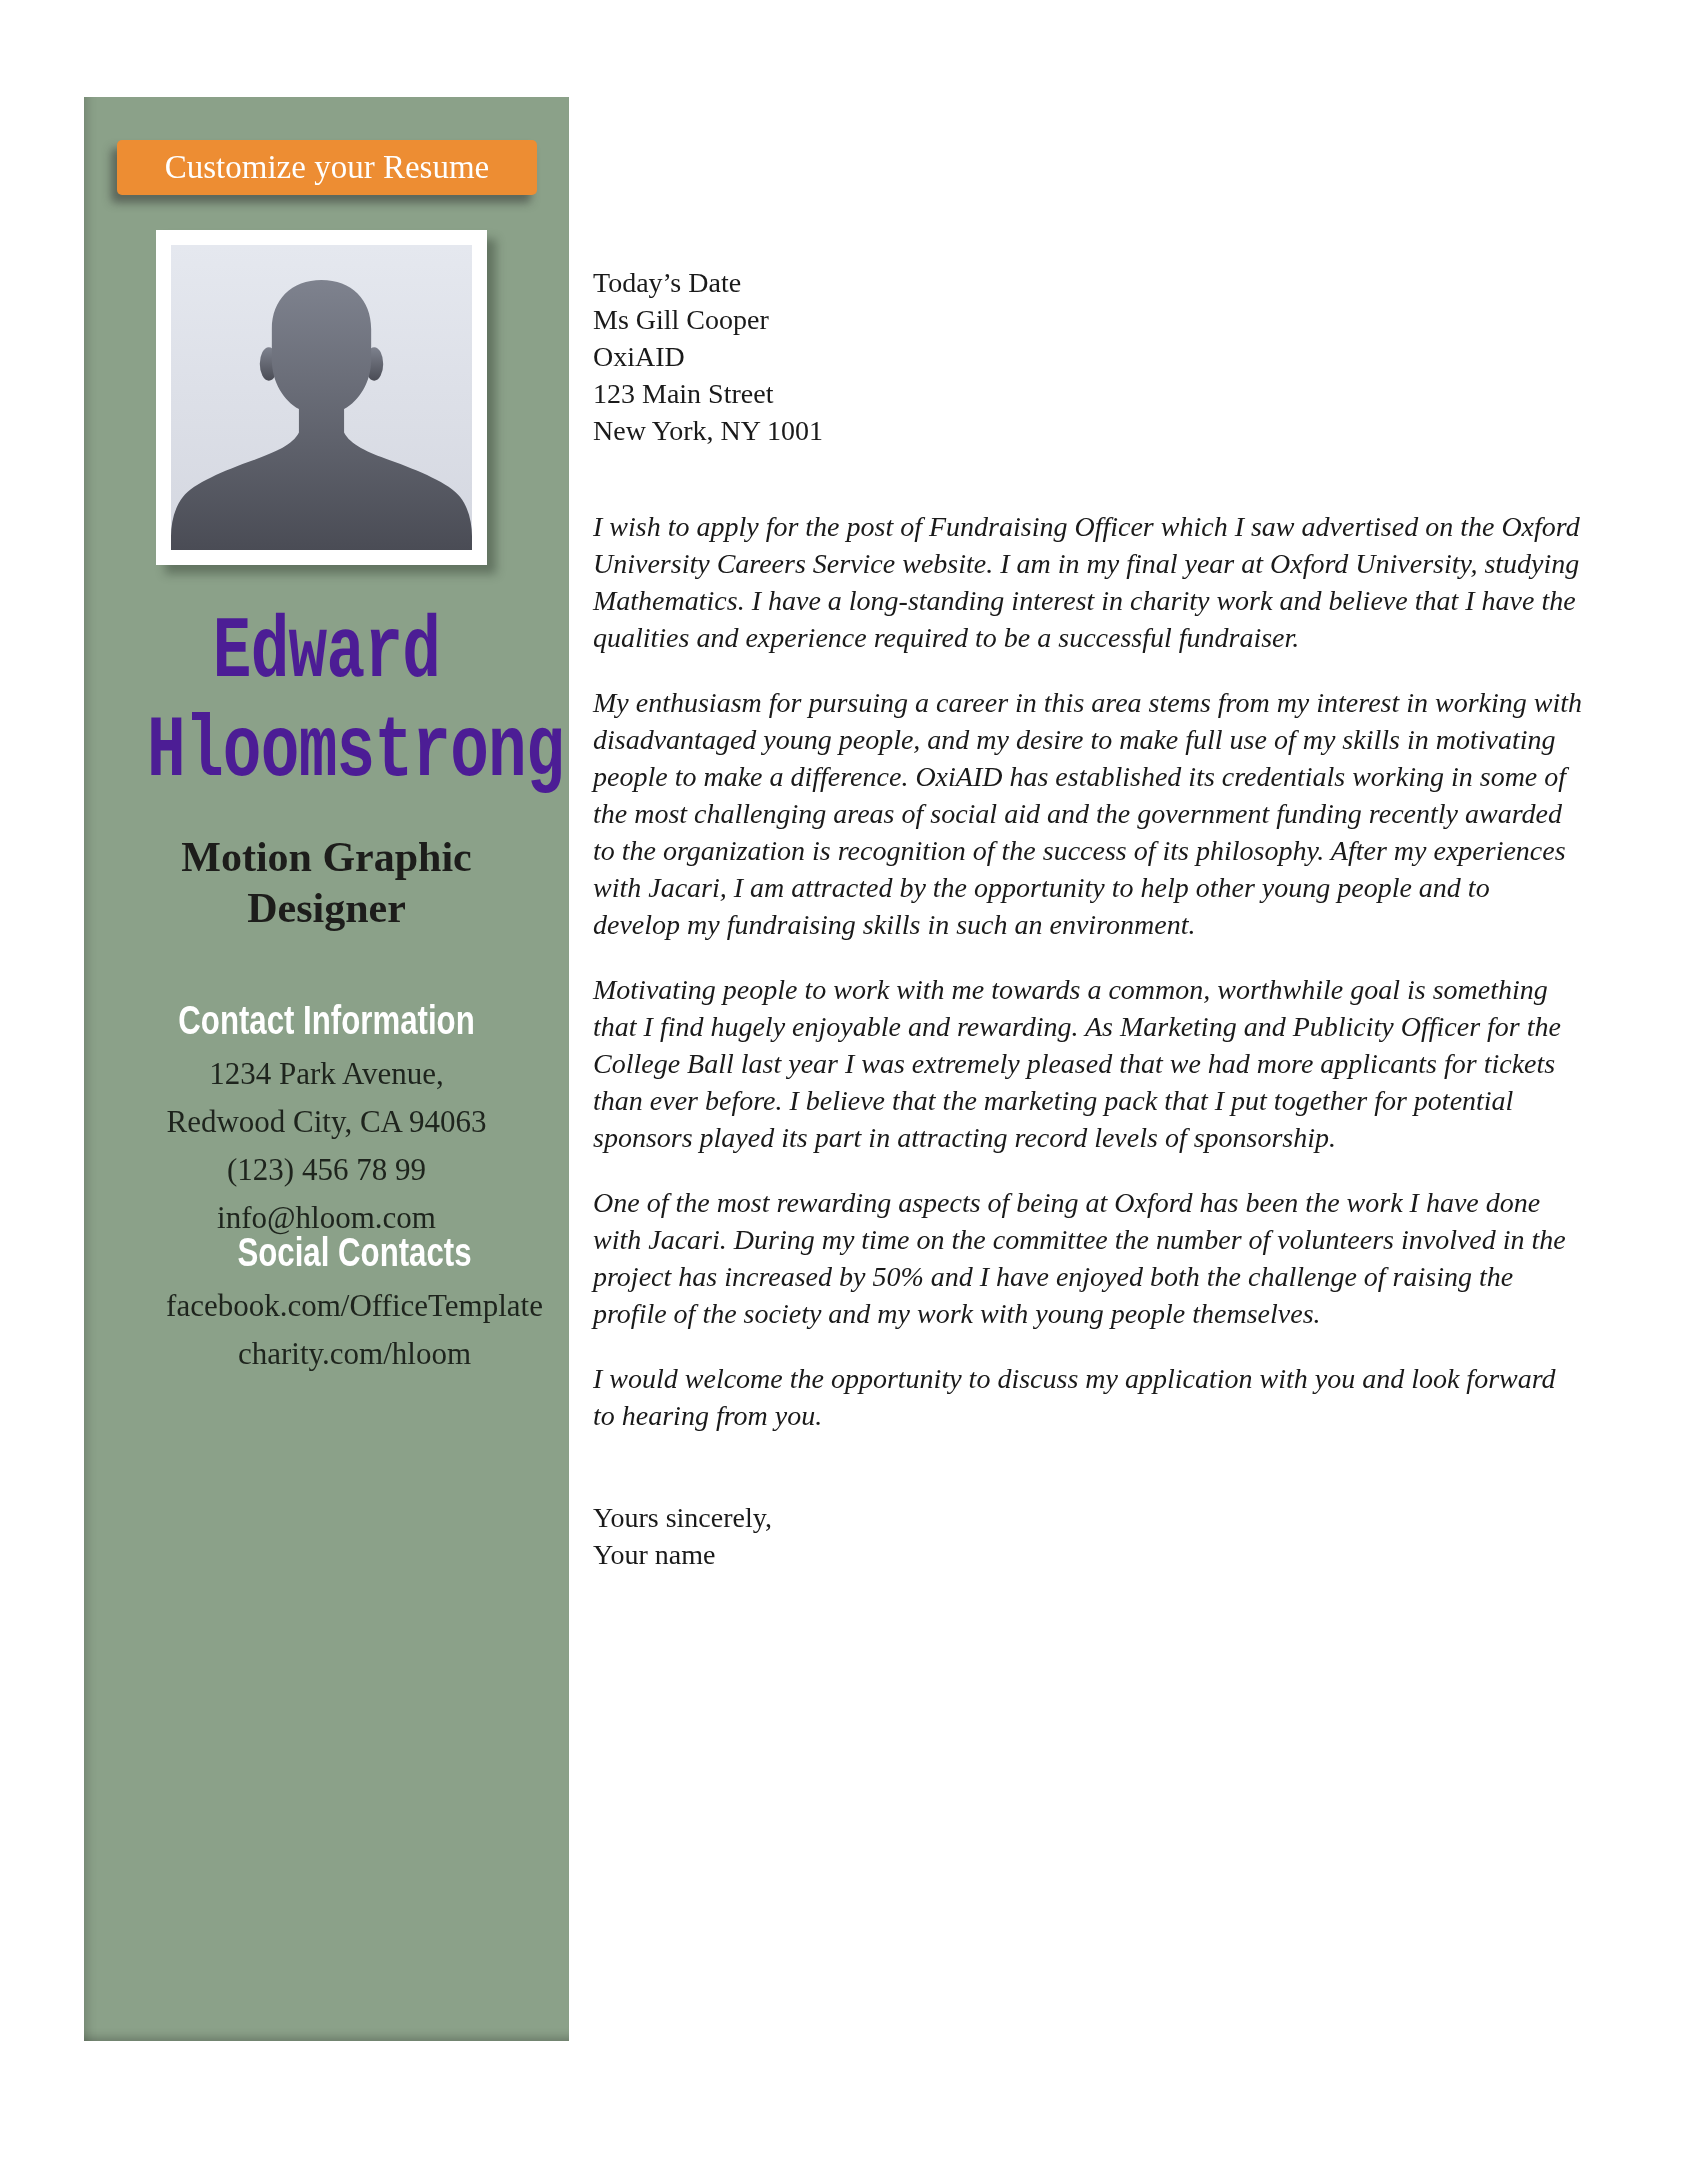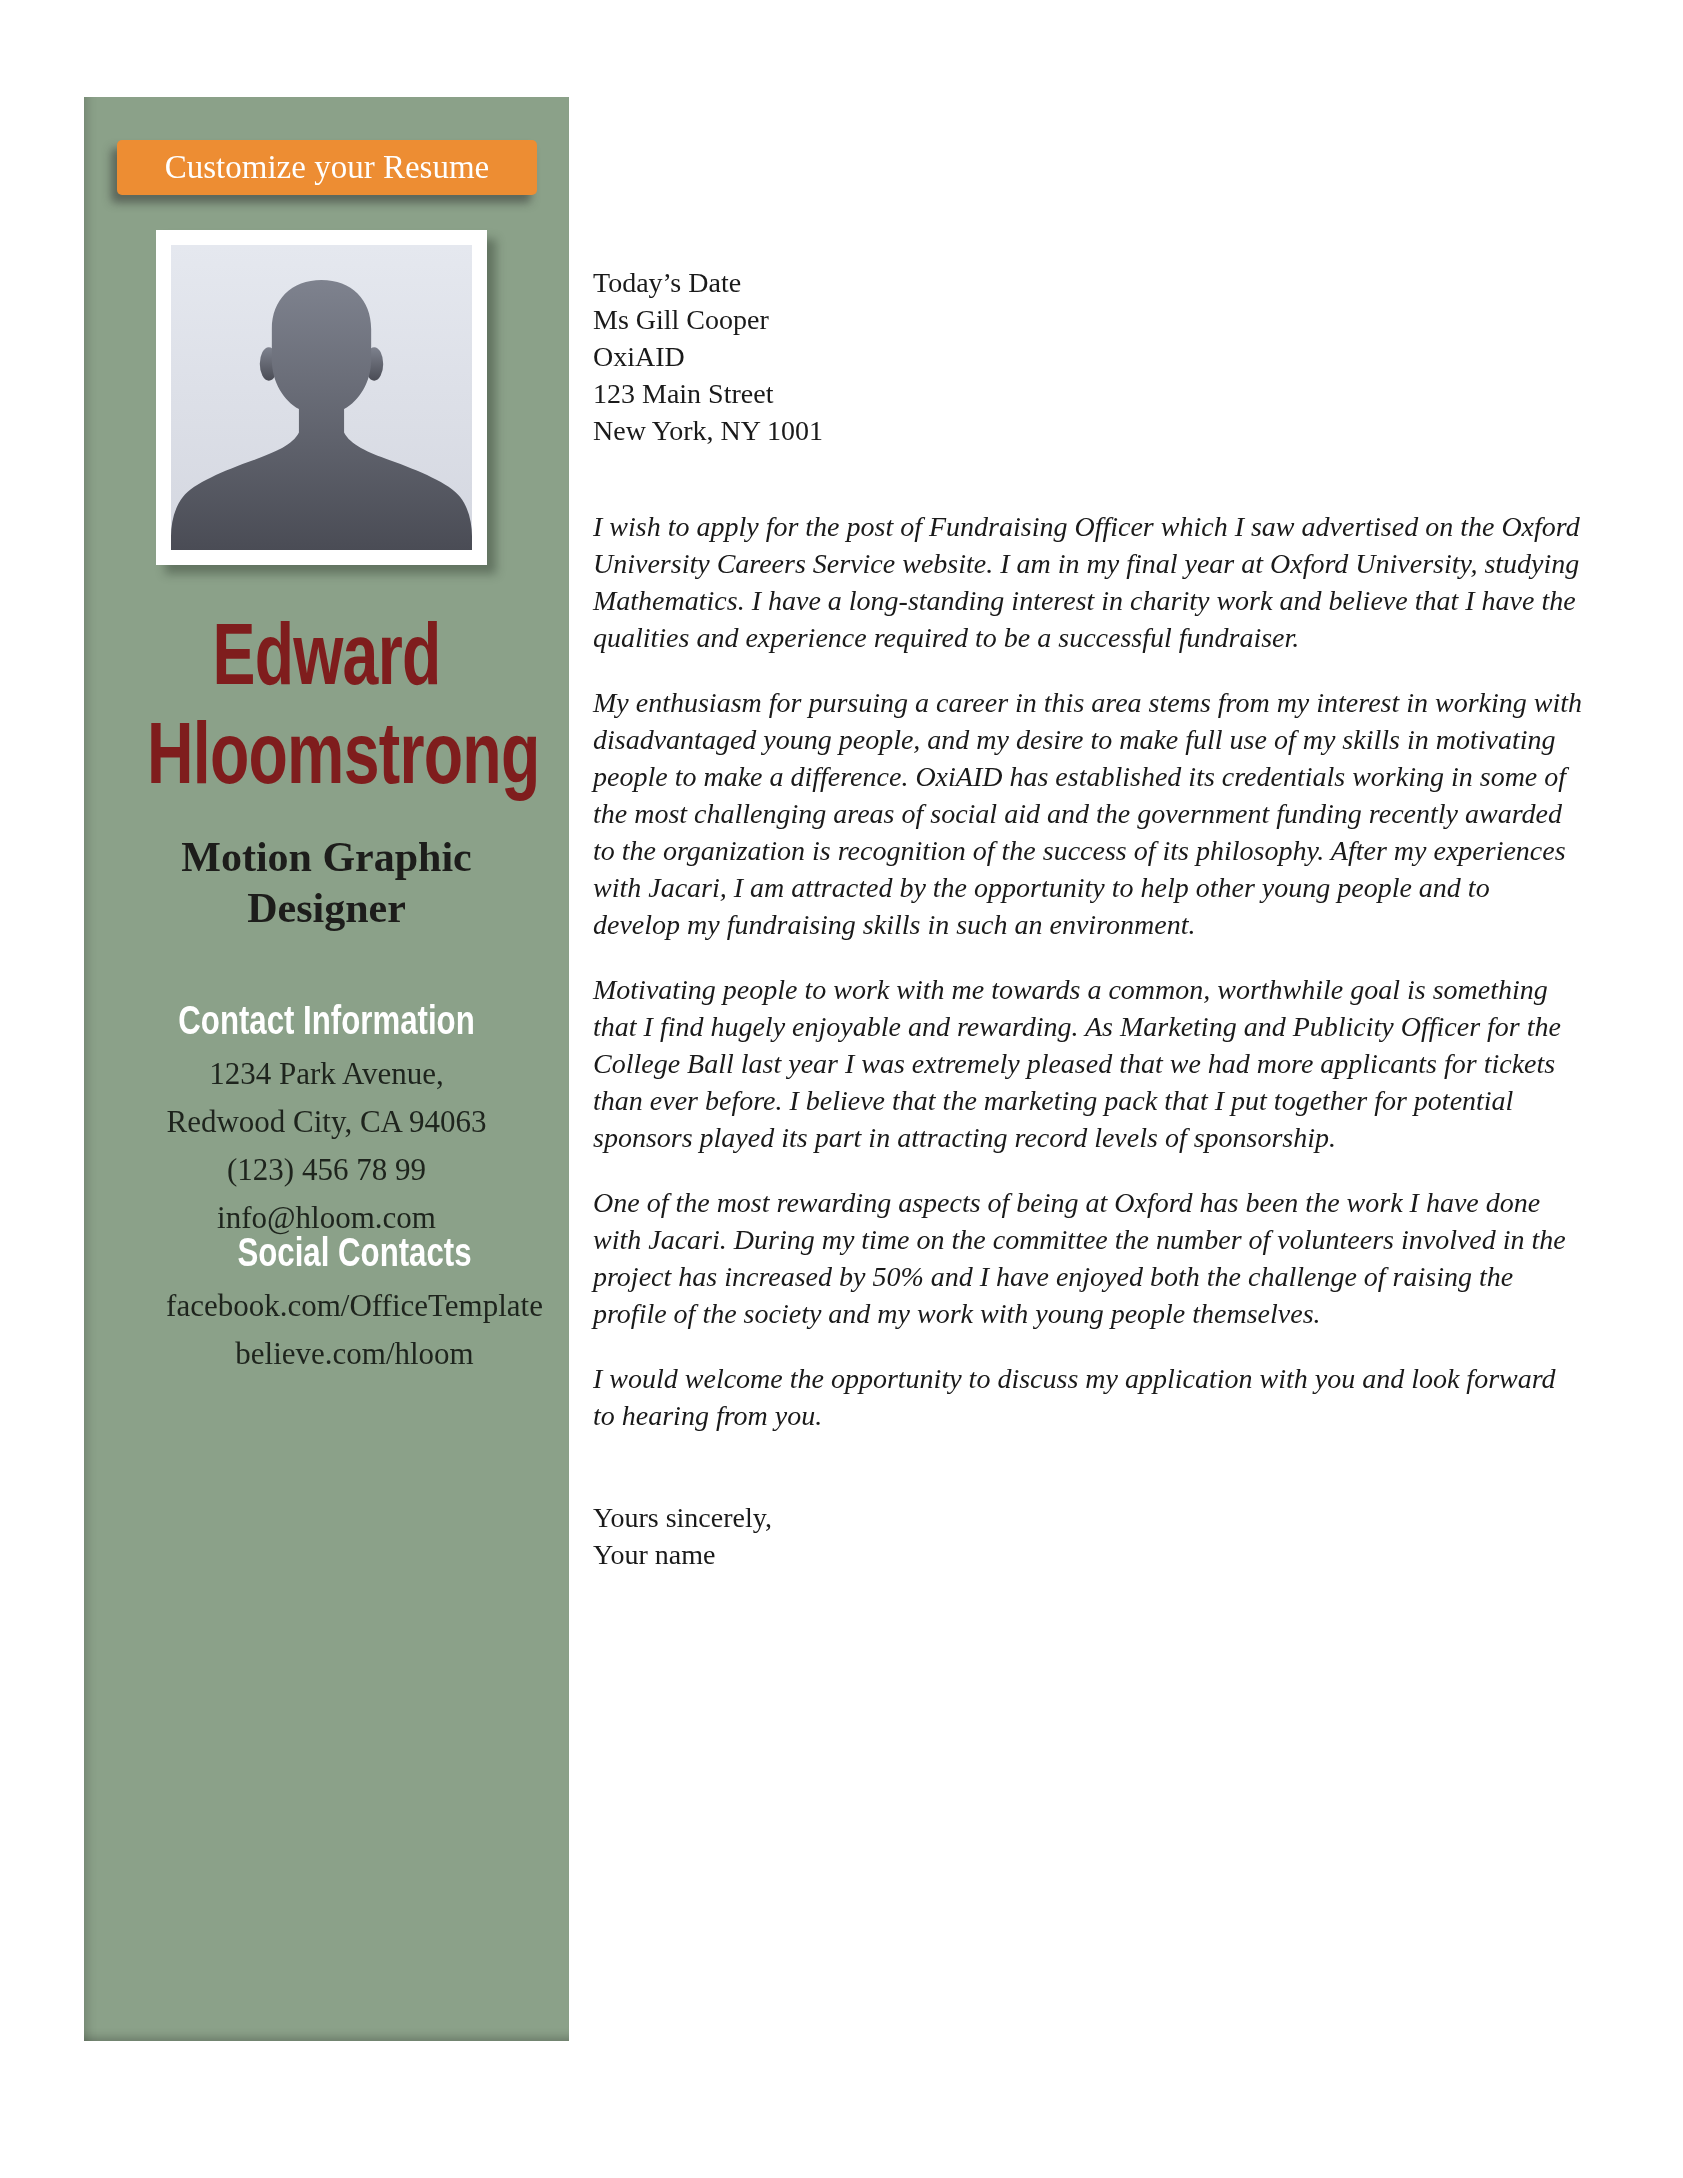--- a/index.html
+++ b/index.html
@@ -27,21 +27,21 @@
     box-shadow:9px 9px 9px rgba(35,45,35,.38);
   }
   .photo-inner{
     width:100%;height:100%;
     background:linear-gradient(180deg,#e5e8ef 0%,#d4d7e0 100%);
     overflow:hidden;
   }
   .photo-inner svg{display:block;width:100%;height:100%;}
   .name-block{
     position:absolute;top:507px;left:0;width:100%;text-align:center;
-    color:#7f1d1d;font-family:Liberation Sans, sans-serif;font-weight:bold;
+    color:#4c1d95;font-family:Liberation Mono, monospace;font-weight:bold;
   }
   .name-line{
     font-size:87px;line-height:99px;letter-spacing:-1px;white-space:nowrap;
     transform:scaleX(.74);transform-origin:50% 50%;
   }
   .job-title{
     position:absolute;top:735px;left:0;width:100%;text-align:center;
     font-family:"Liberation Serif",serif;font-weight:bold;
     font-size:42px;line-height:51px;color:#1d1d1b;
     padding:0 59px;box-sizing:border-box;
@@ -117,21 +117,21 @@
       <div>Redwood City, CA 94063</div>
       <div>(123) 456 78 99</div>
       <div>info@hloom.com</div>
     </div>
   </div>
 
   <div class="side-section social-section">
     <div class="side-heading">Social Contacts</div>
     <div class="side-lines">
       <div>facebook.com/OfficeTemplate</div>
-      <div>believe.com/hloom</div>
+      <div>charity.com/hloom</div>
     </div>
   </div>
 
 </div>
 
 <div class="letter">
 
 
   <div class="recipient">
     <div>Today’s Date</div>

